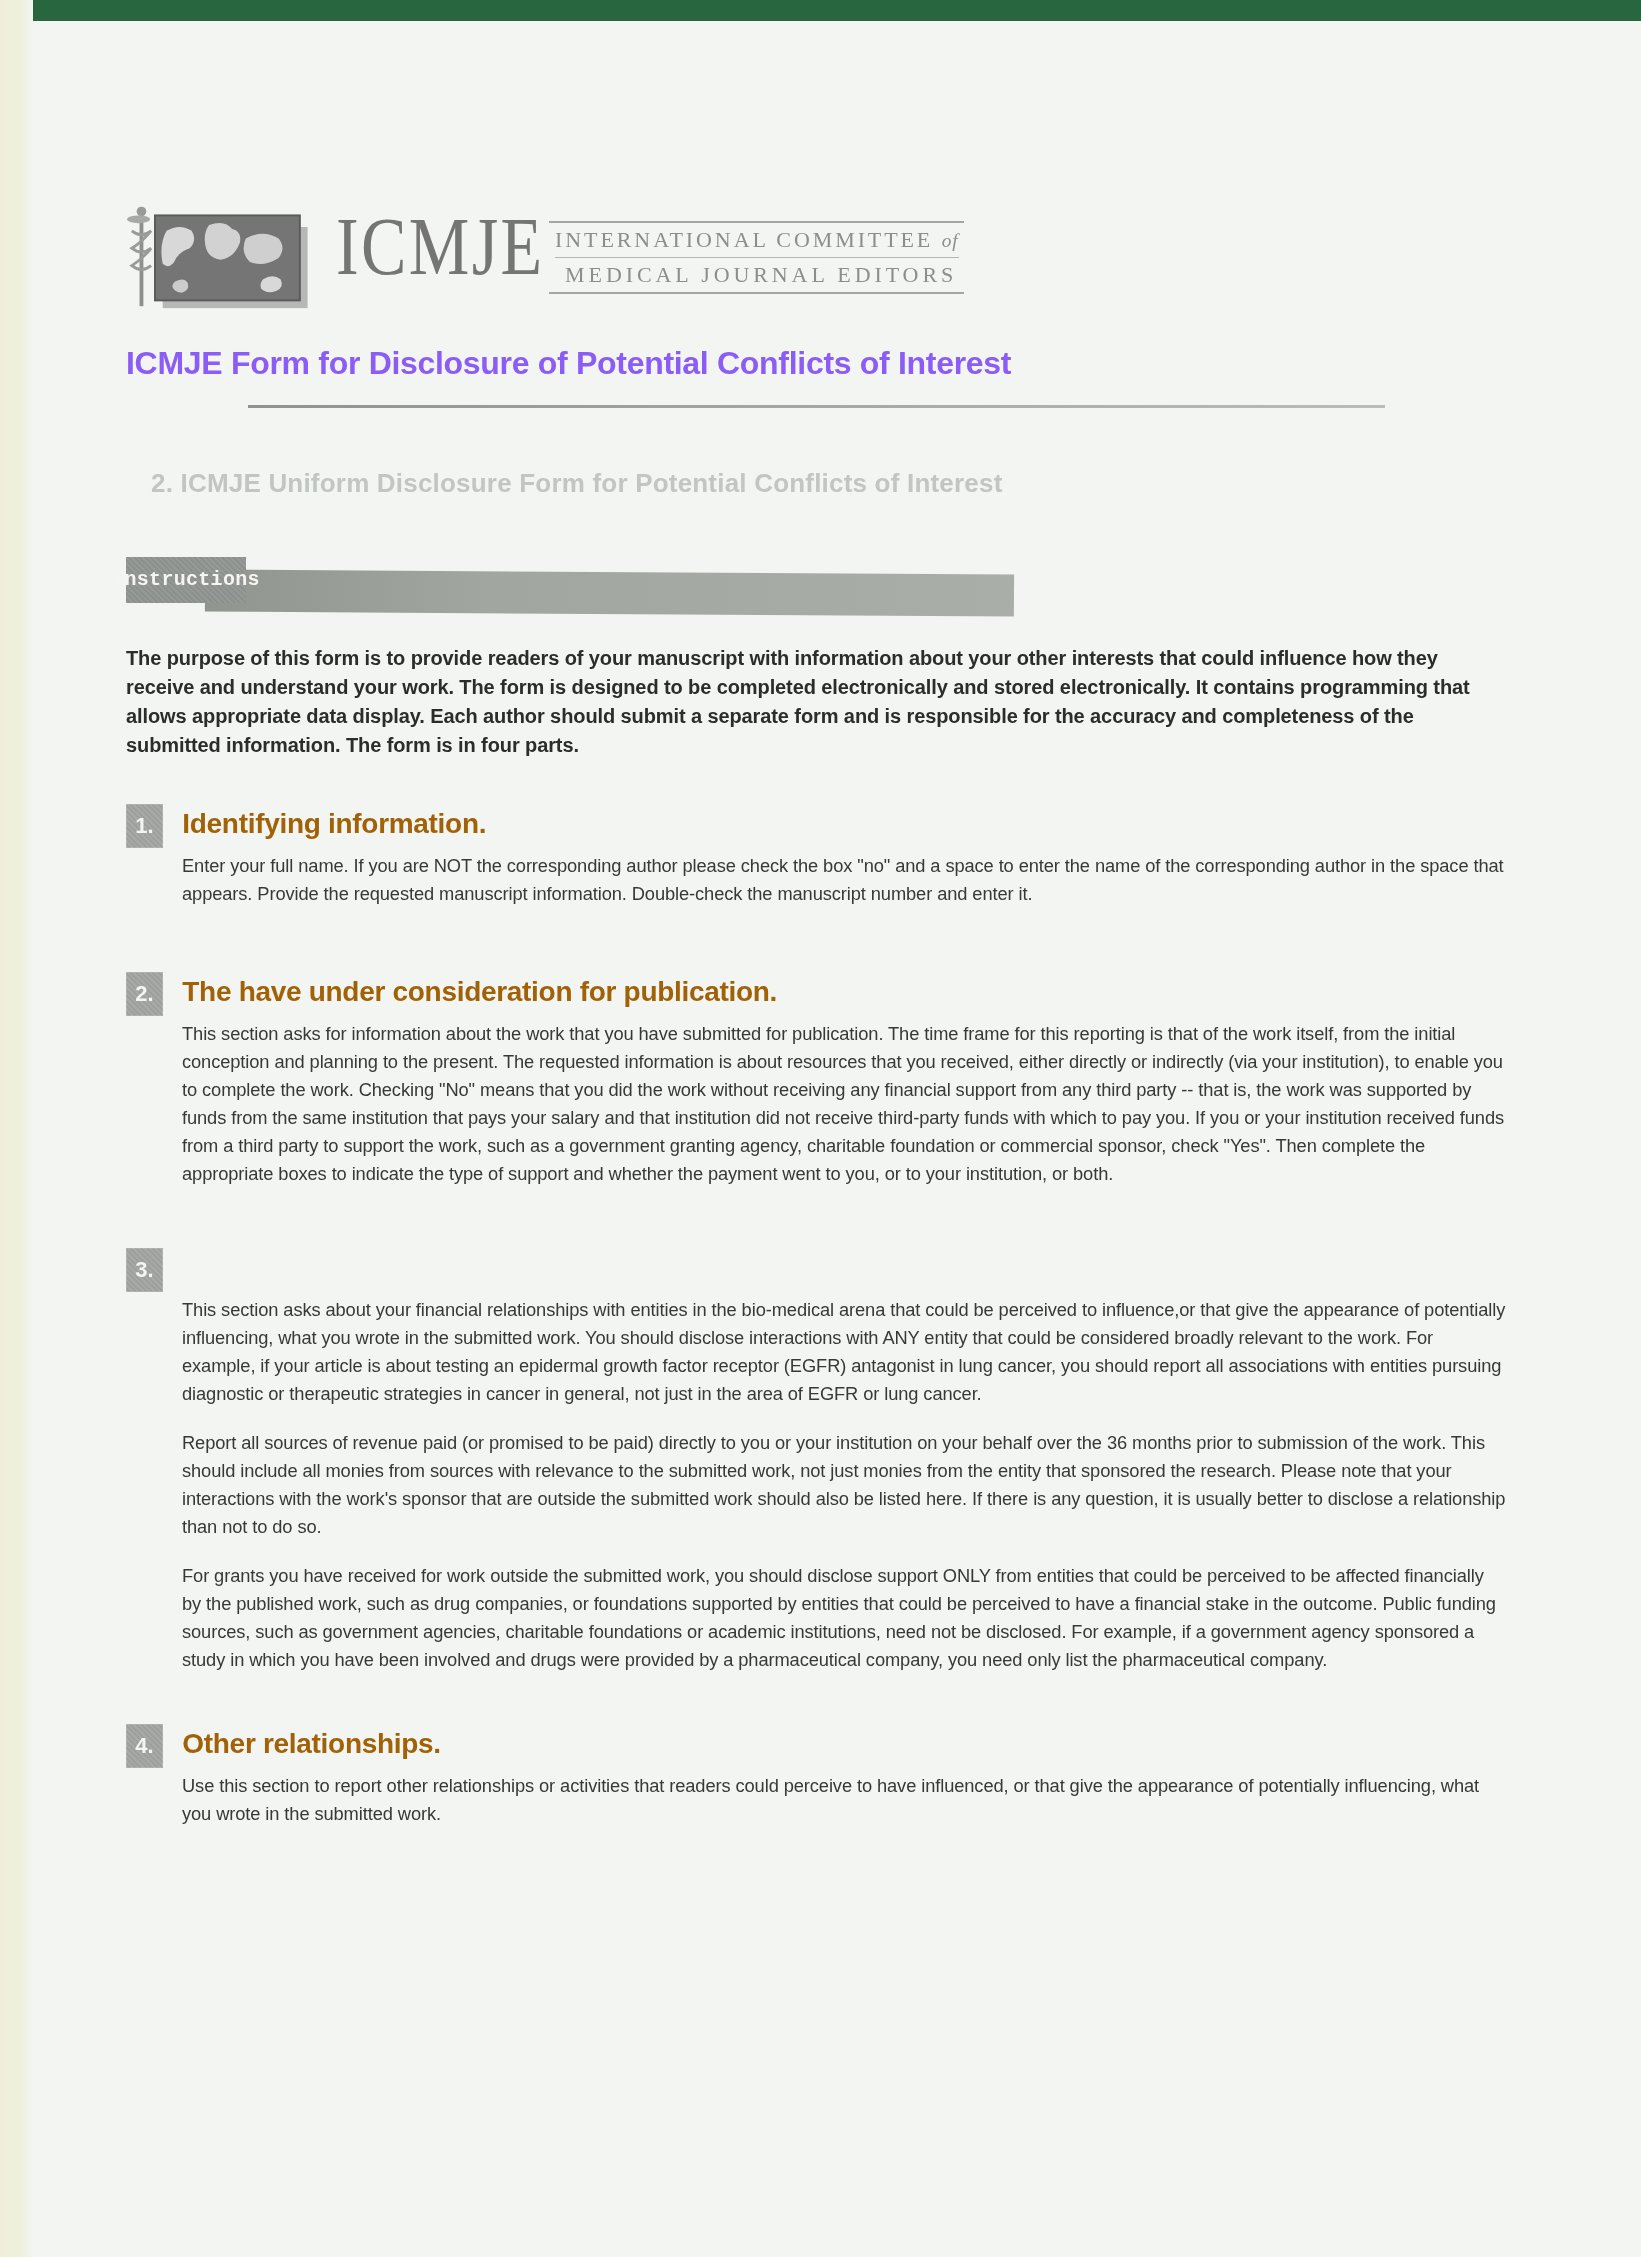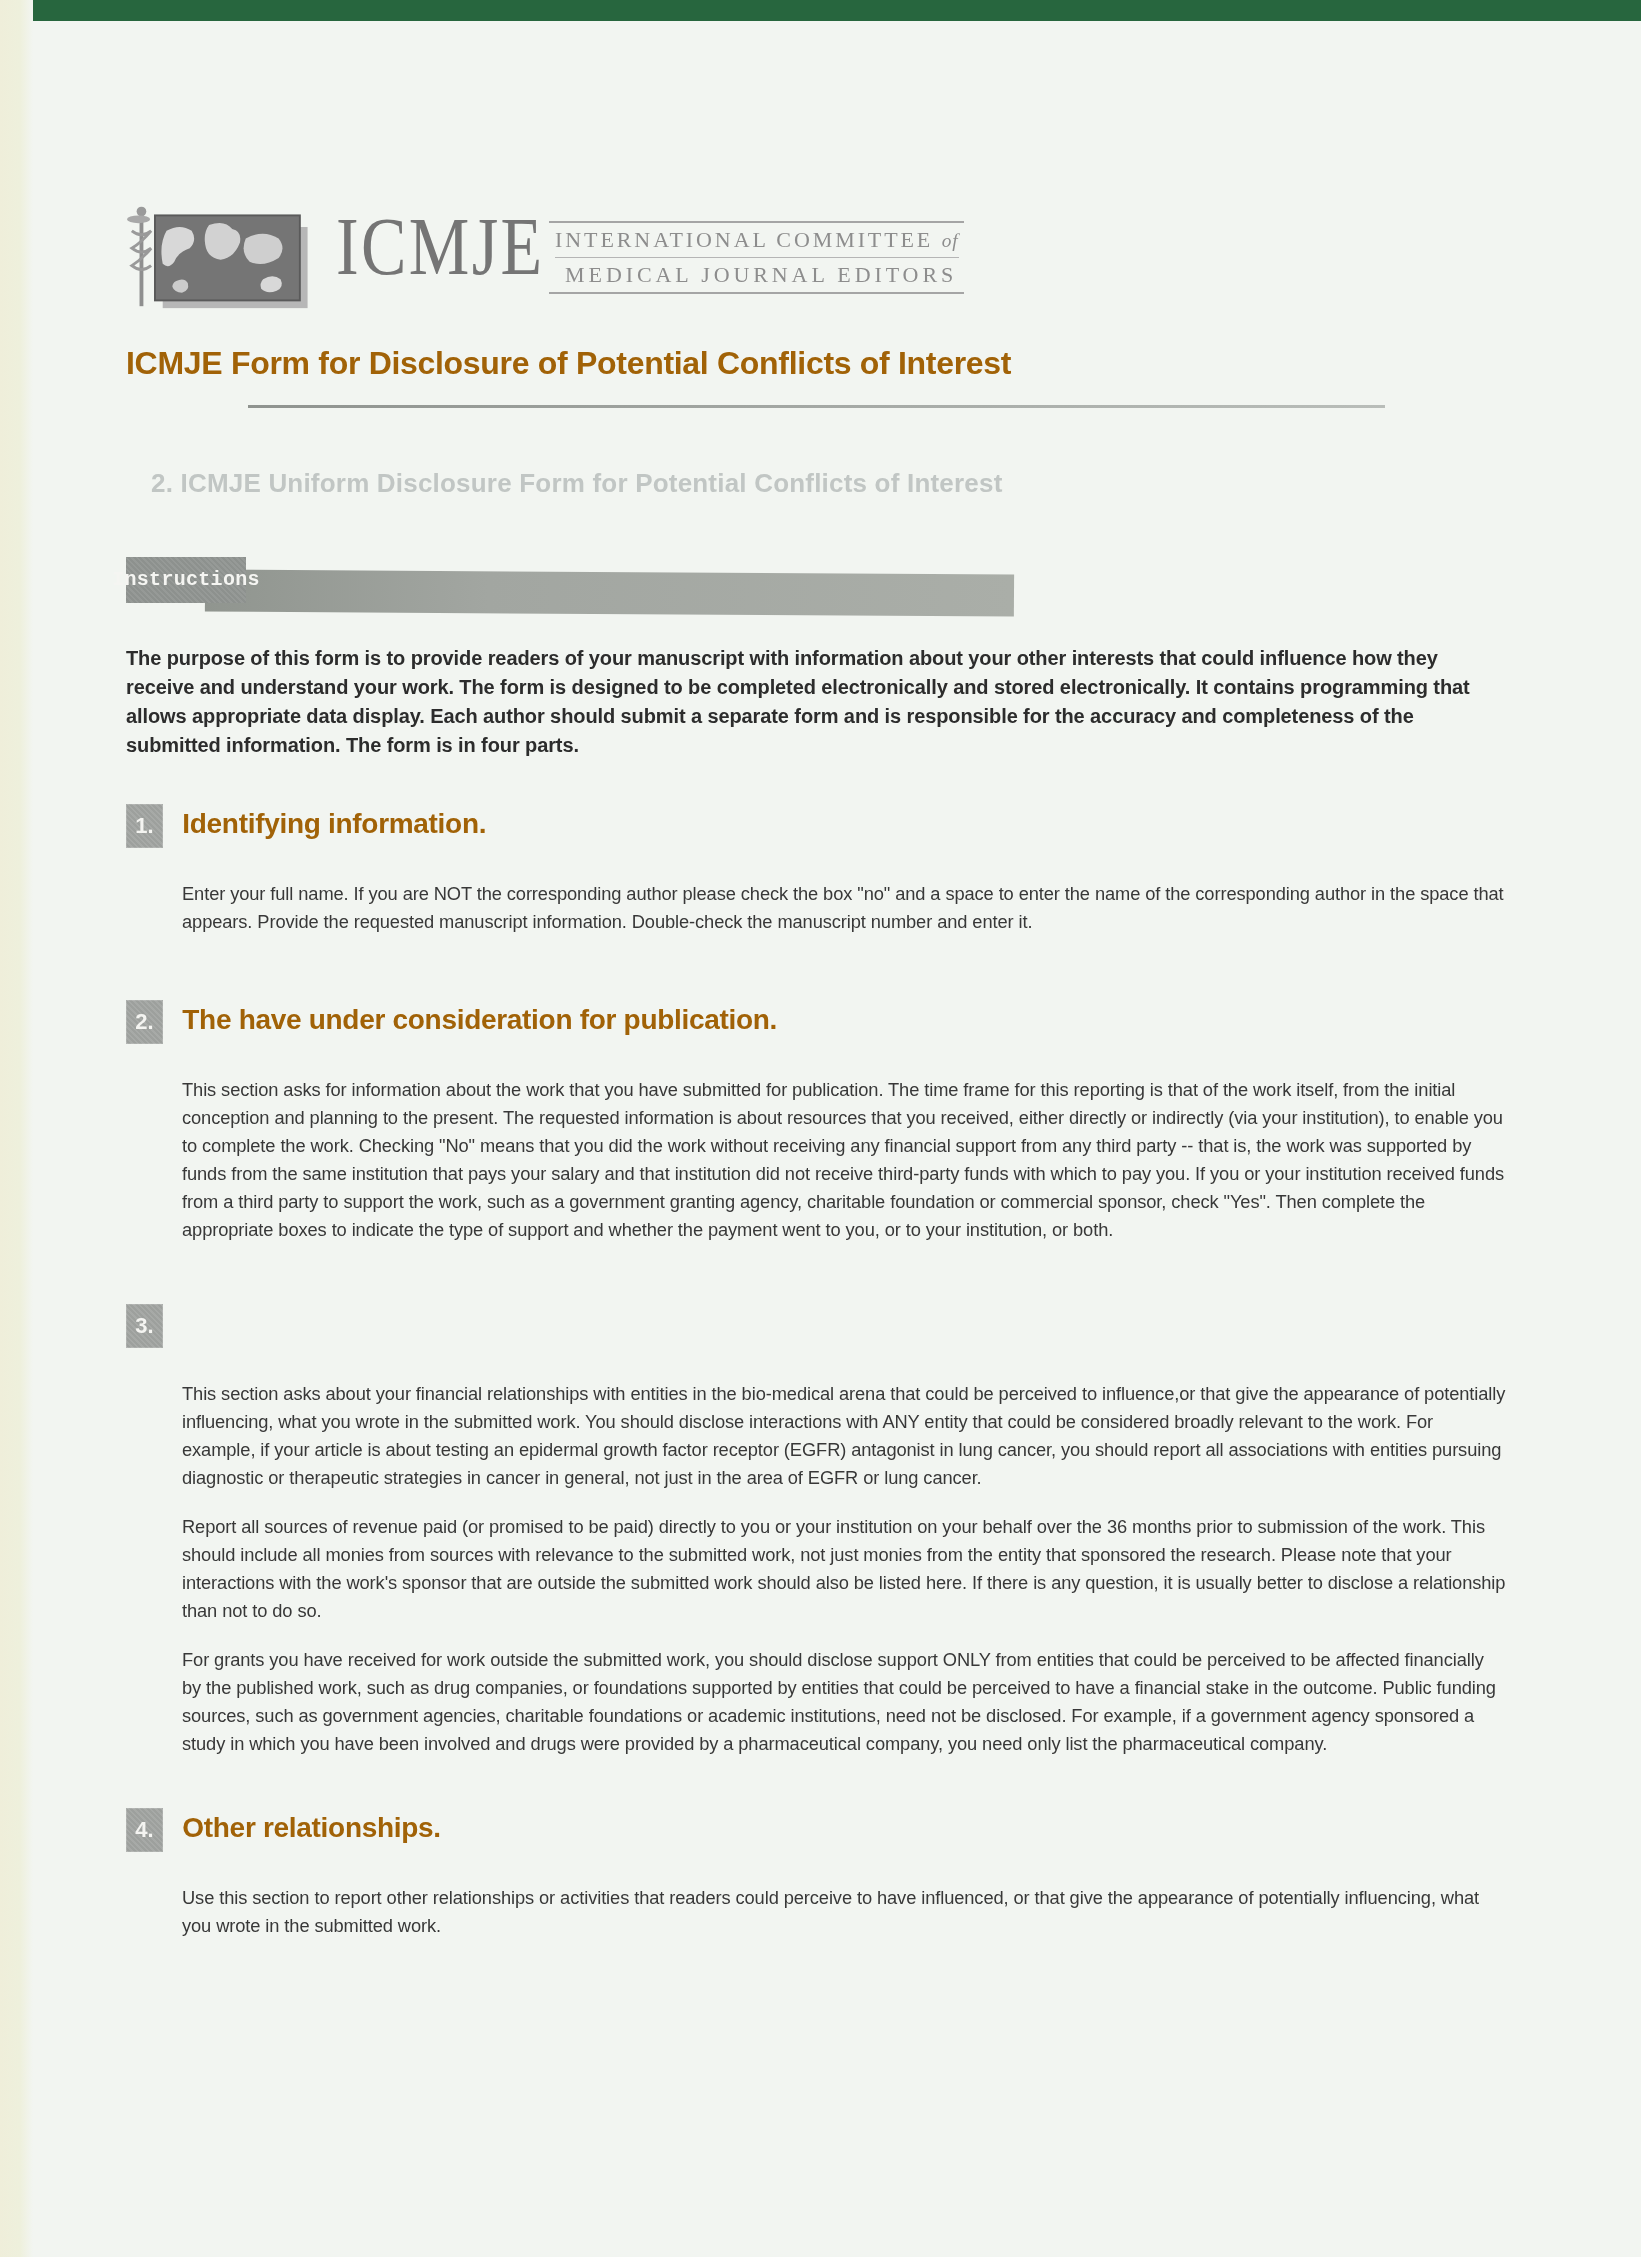--- a/index.html
+++ b/index.html
@@ -46,21 +46,21 @@
   .logo-org .l1{
     font-size:22px;letter-spacing:2.9px;
     border-bottom:1.9px solid #b5b5b5;
     padding-bottom:3.9px;margin-bottom:3.9px;white-space:nowrap;
   }
   .logo-org .l1 i{font-size:19.3px;letter-spacing:1px;}
   .logo-org .l2{font-size:22px;letter-spacing:3.9px;white-space:nowrap;margin-left:10px;}
   
   .page-title{
     margin:33px 0 10px 0;
-    font-size:32px;font-weight:bold;color:#a16207;
+    font-size:32px;font-weight:bold;color:#8b5cf6;
     letter-spacing:-0.3px;
   }
   .title-rule{
     margin-top:23px;width:1137px;height:2.9px;border:0;
     background:linear-gradient(90deg,#8f938f,#b9bdb9);
   }
   .ghost-heading{
     margin:60px 0 0 25px;
     font-size:26px;font-weight:bold;color:#c1c6c4;
     letter-spacing:0.2px;
@@ -99,21 +99,21 @@
     background-image:repeating-linear-gradient(45deg,rgba(255,255,255,.10) 0 1.9px,transparent 1.9px 3.9px);
     color:#f4f4f1;font-size:22px;font-weight:bold;
     display:flex;align-items:center;justify-content:center;
     box-shadow:inset 0 0 0 1px rgba(255,255,255,.15);
   }
   .section-heading{
     margin:3.9px 0 0 0;
     font-size:28px;font-weight:bold;color:#a16207;
     letter-spacing:-0.3px;
   }
-  .section-body{margin:32px 0 0 56px;max-width:1344px;}
+  .section-body{margin:4px 0 0 56px;max-width:1344px;}
   .section-body p{
     margin:0 0 21px 0;
     font-size:18.3px;line-height:28px;color:#383838;
     letter-spacing:-0.1px;
   }
   .section-body p:last-child{margin-bottom:0;}
 </style>
 </head>
 <body>
 

